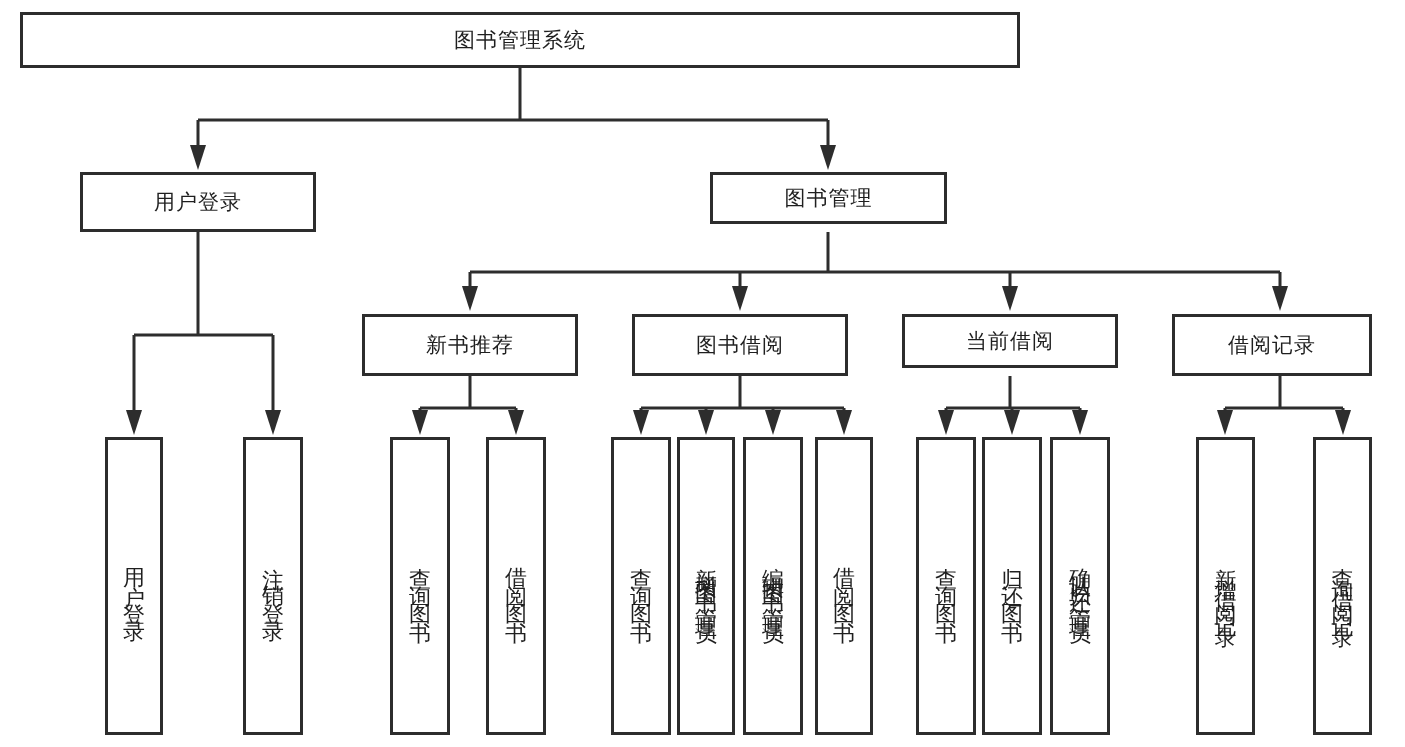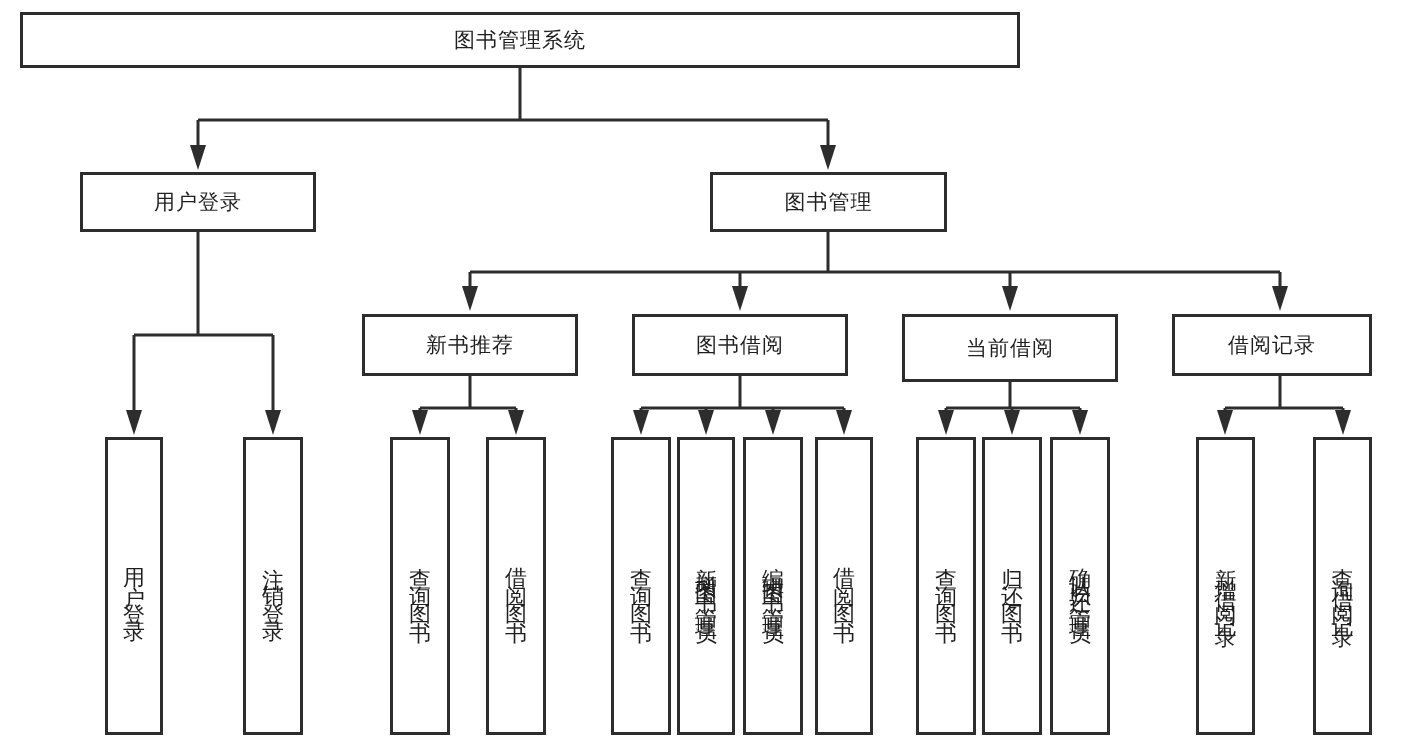--- a/index.html
+++ b/index.html
@@ -63,31 +63,31 @@
     </g>
   </svg>
 
   <div class="node hnode" style="left:20px;top:12px;width:1000px;height:56px">
     <span>图书管理系统</span>
   </div>
 
   <div class="node hnode" style="left:80px;top:172px;width:236px;height:60px">
     <span>用户登录</span>
   </div>
-  <div class="node hnode" style="left:710px;top:172px;width:237px;height:60px">
+  <div class="node hnode" style="left:710px;top:172px;width:237px;height:52px">
     <span>图书管理</span>
   </div>
 
   <div class="node hnode" style="left:632px;top:314px;width:216px;height:62px">
     <span>图书借阅</span>
   </div>
   <div class="node hnode" style="left:362px;top:314px;width:216px;height:62px">
     <span>新书推荐</span>
   </div>
-  <div class="node hnode" style="left:902px;top:314px;width:216px;height:68px">
+  <div class="node hnode" style="left:902px;top:314px;width:216px;height:54px">
     <span>当前借阅</span>
   </div>
   <div class="node hnode" style="left:1172px;top:314px;width:200px;height:62px">
     <span>借阅记录</span>
   </div>
 
   <div class="node vnode" style="left:105px;top:437px;width:58px;height:298px">
     <span class="ls4">用户登录</span>
   </div>
   <div class="node vnode" style="left:243px;top:437px;width:60px;height:298px">

